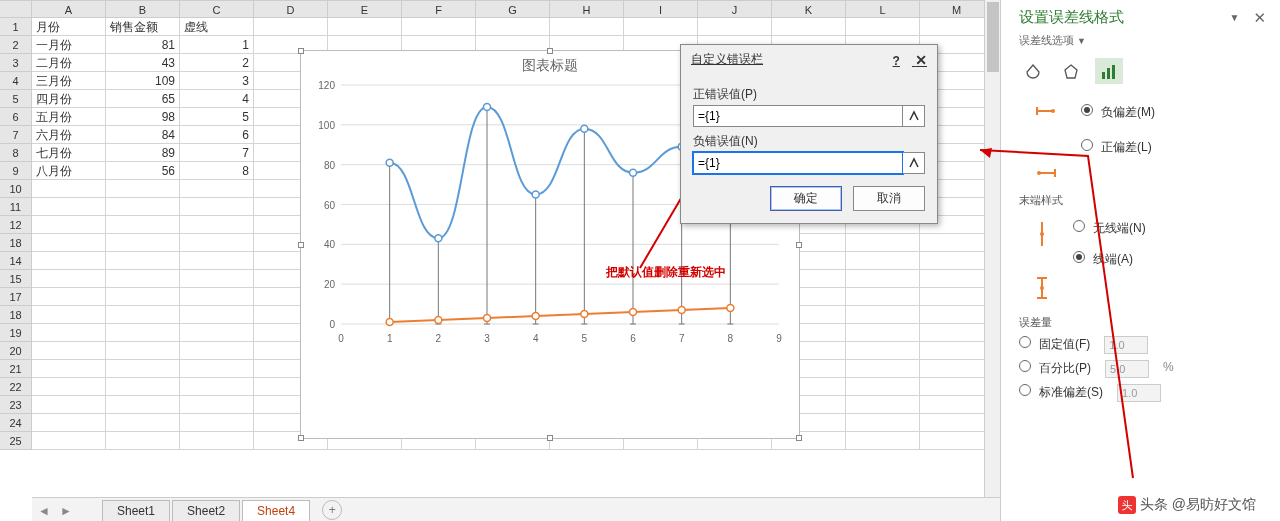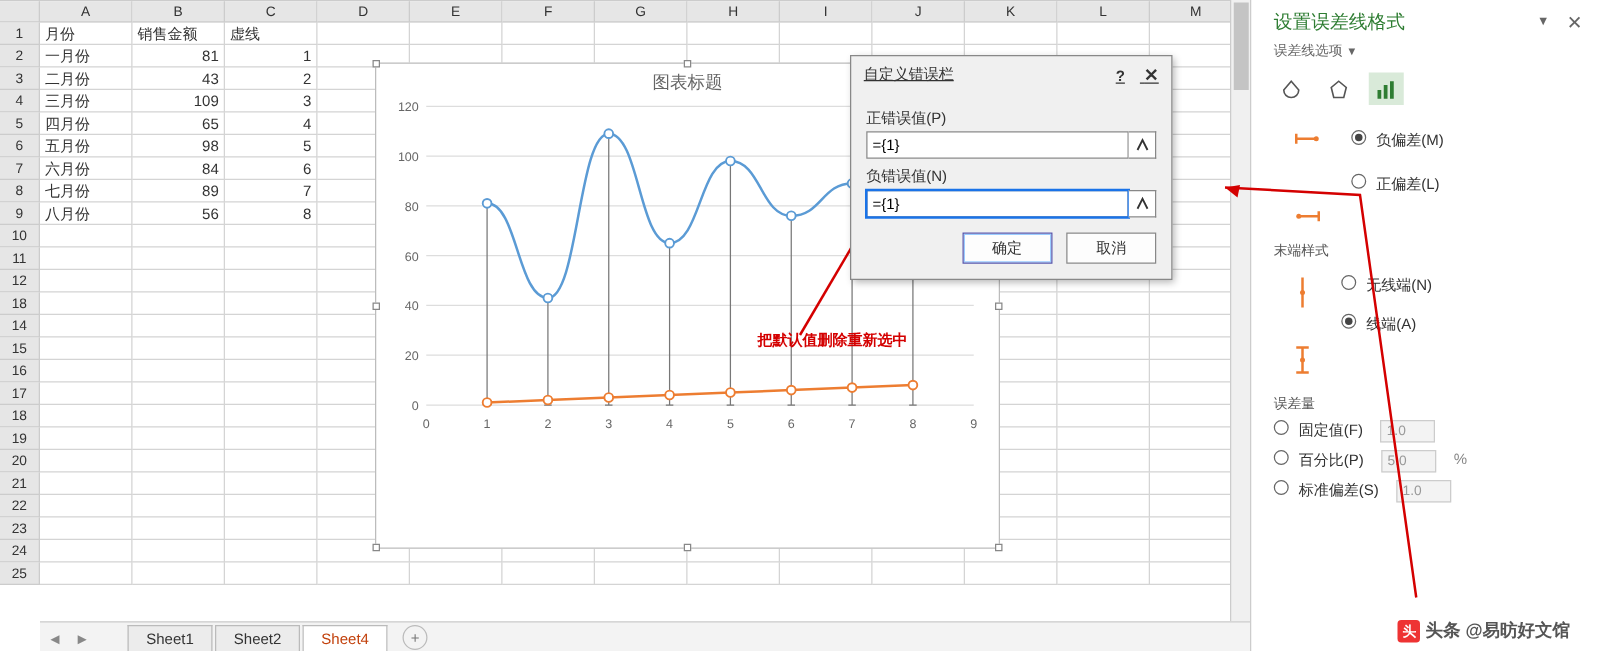--- a/index.html
+++ b/index.html
@@ -49,21 +49,21 @@
   .radio-row input.val { width:44px; height:18px; font-size:11px; border:1px solid #ccc; background:#f3f3f3; color:#999; padding:0 4px; margin-left:6px;}
   .end-style-icons { margin:6px 0 2px 16px;}
   .tabs { position:absolute; left:32px; bottom:0; height:24px; display:flex; align-items:flex-end; gap:2px; border-top:1px solid #ccc; width:968px; padding-left:70px; background:#f3f3f3;}
   .tabs .navbtn { position:absolute; left:6px; bottom:3px; display:flex; gap:10px; color:#888;}
   .sheet-tab { padding:3px 14px; border:1px solid #bbb; border-bottom:none; background:#ececec; font-size:12px; position:relative; top:1px;}
   .sheet-tab.active { background:#fff; border-bottom:1px solid #fff; color:#c2410c;}
   .tabs .add { width:20px; height:20px; border:1px solid #bbb; border-radius:50%; display:flex; align-items:center; justify-content:center; margin-left:10px; color:#777; position:relative; top:-1px;}
   .vscroll { position:absolute; right:280px; top:0; width:16px; height:497px; background:#f0f0f0; border-left:1px solid #ccc;}
   .vscroll .thumb { position:absolute; left:2px; top:2px; width:12px; height:70px; background:#c4c4c4;}
   .arrow2 { position:absolute; left:978px; top:148px; pointer-events:none;}
-  .watermark { position:absolute; right:20px; bottom:6px; font-size:14px; color:#555; font-weight:bold; background:rgba(255,255,255,0.5); padding:1px 4px;}
+  .watermark { position:absolute; right:20px; bottom:6px; font-size:14px; color:#555; font-weight:normal; background:rgba(255,255,255,0.5); padding:1px 4px;}
   .watermark .logo { display:inline-flex; width:18px; height:18px; background:#e33; color:#fff; align-items:center; justify-content:center; border-radius:3px; font-size:11px; margin-right:4px; vertical-align:middle;}
 </style>
 </head>
 <body>
 
 <div class="workbook">
   <div class="colhdr-row" id="colhdr">
       <div class="corner"></div>
       <div class="colhdr">A</div>
       <div class="colhdr">B</div>
@@ -299,36 +299,20 @@
         <div class="cell"></div>
         <div class="cell"></div>
         <div class="cell"></div>
         <div class="cell"></div>
         <div class="cell"></div>
         <div class="cell"></div>
         <div class="cell"></div>
       </div>
       <div class="grid-row">
         <div class="rowhdr">15</div>
-        <div class="cell"></div>
-        <div class="cell"></div>
-        <div class="cell"></div>
-        <div class="cell"></div>
-        <div class="cell"></div>
-        <div class="cell"></div>
-        <div class="cell"></div>
-        <div class="cell"></div>
-        <div class="cell"></div>
-        <div class="cell"></div>
-        <div class="cell"></div>
-        <div class="cell"></div>
-        <div class="cell"></div>
-      </div>
-      <div class="grid-row">
-        <div class="rowhdr">16</div>
         <div class="cell"></div>
         <div class="cell"></div>
         <div class="cell"></div>
         <div class="cell"></div>
         <div class="cell"></div>
         <div class="cell"></div>
         <div class="cell"></div>
         <div class="cell"></div>
         <div class="cell"></div>
         <div class="cell"></div>

